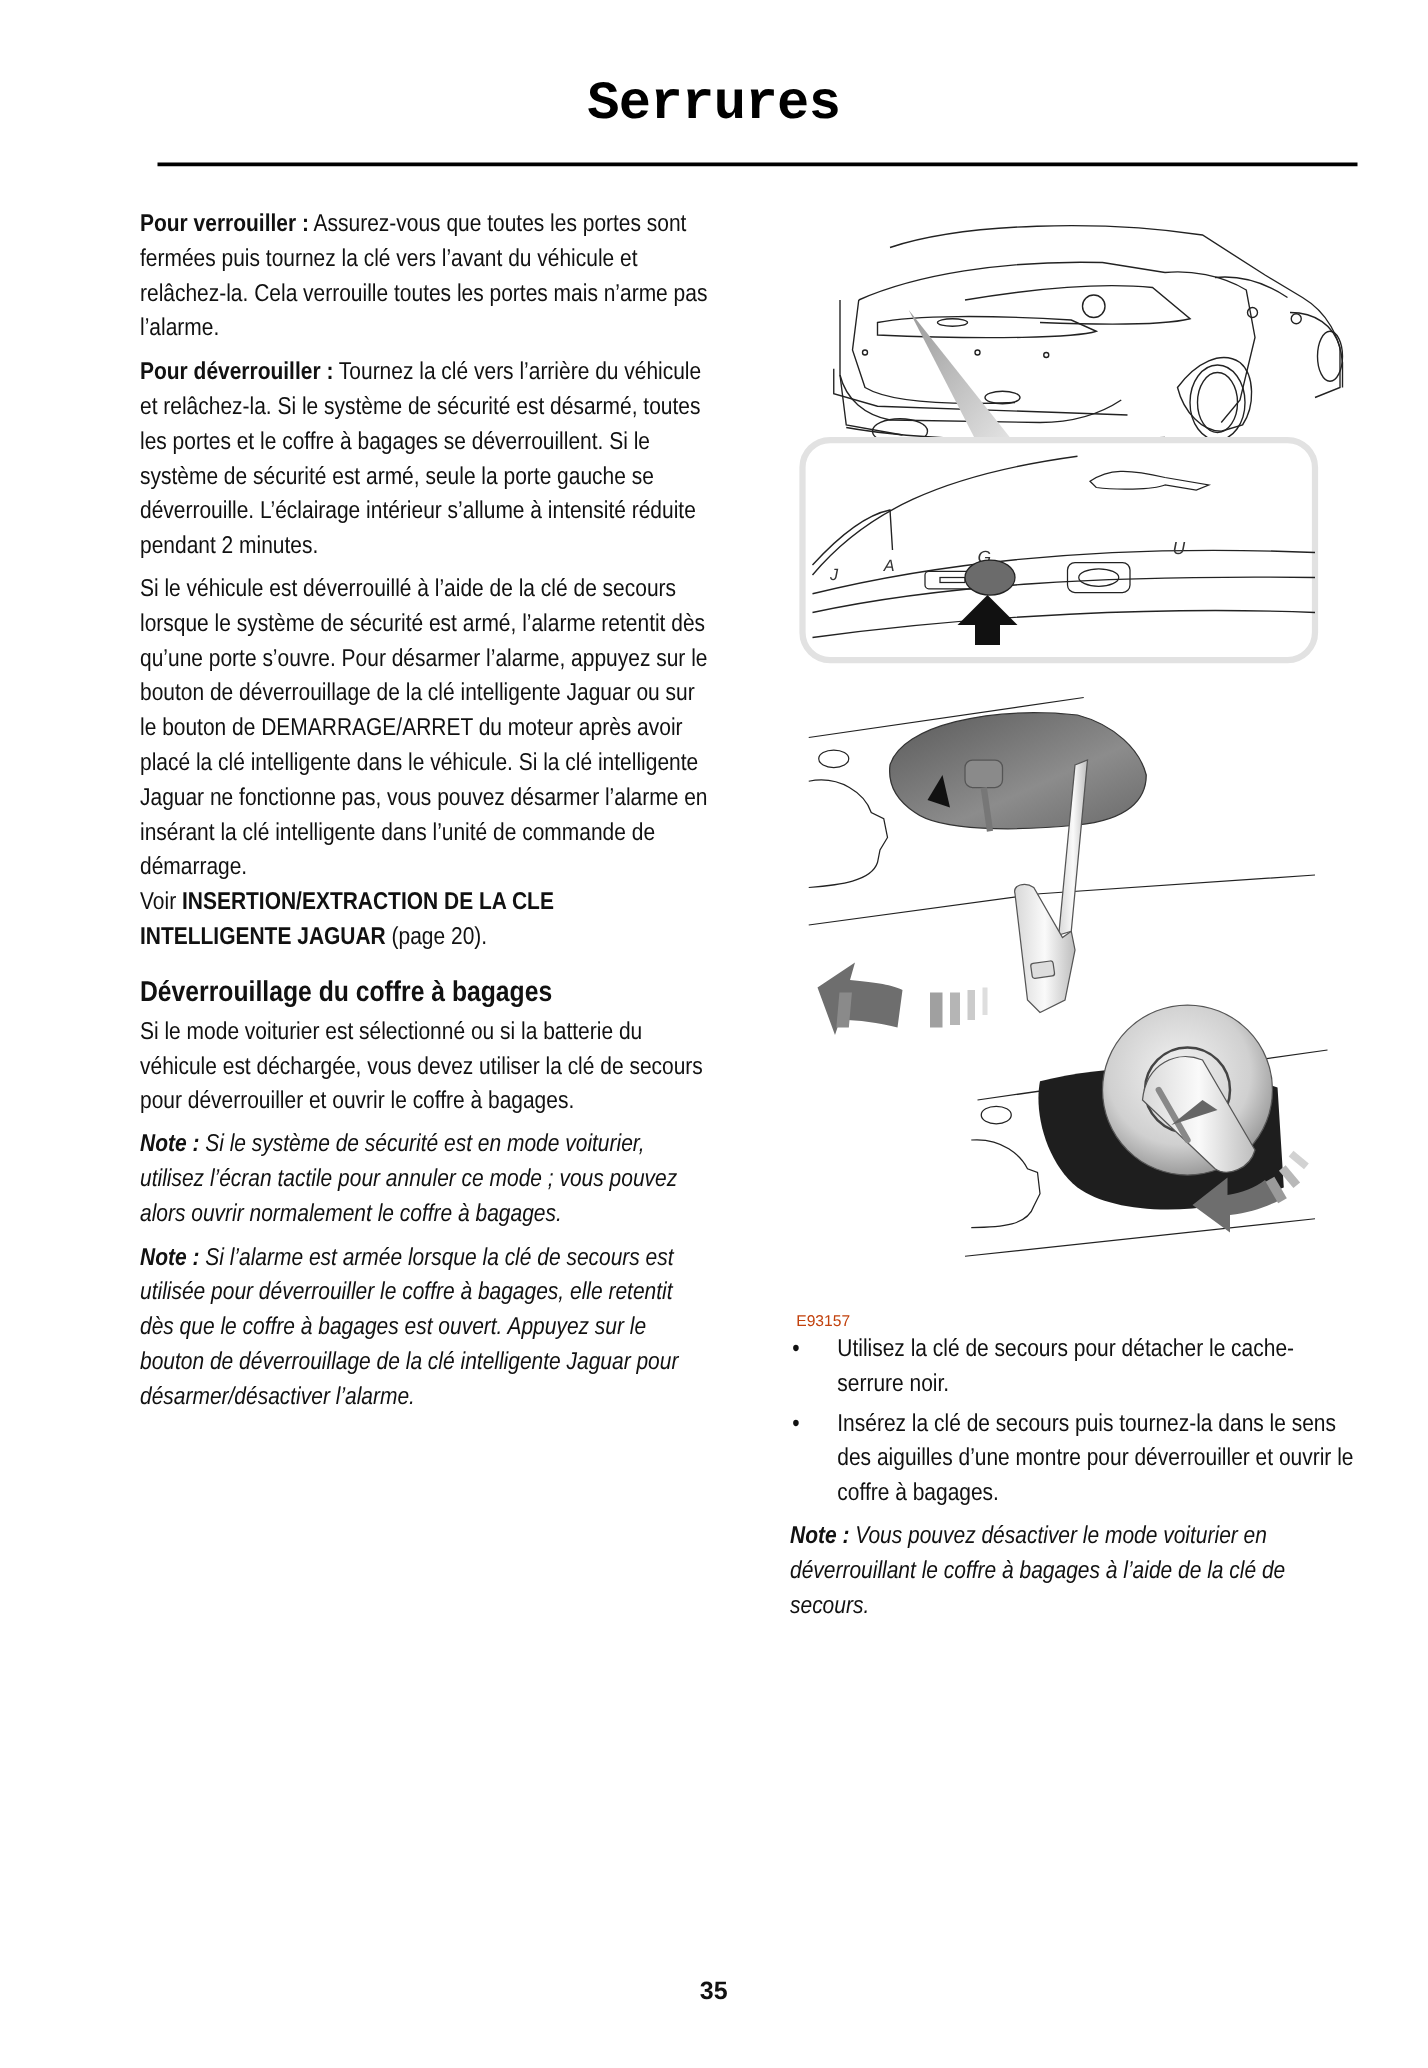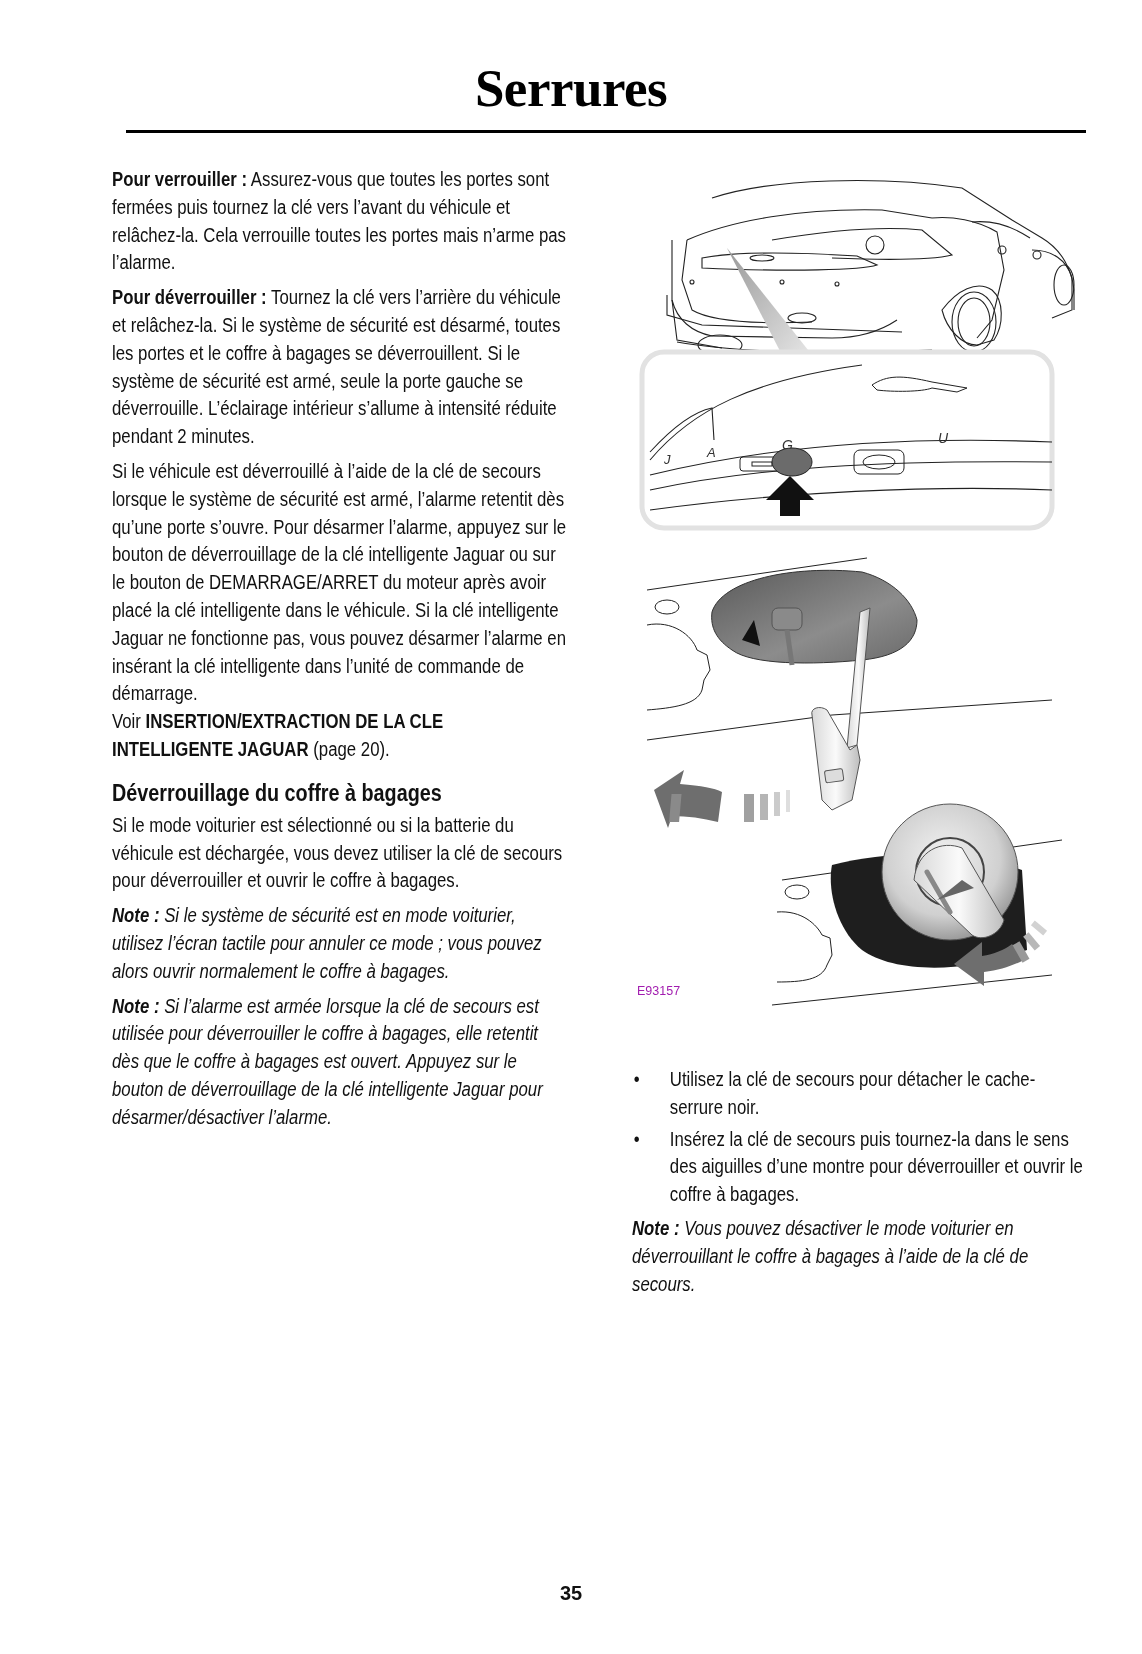--- a/index.html
+++ b/index.html
@@ -1,36 +1,36 @@
 <!DOCTYPE html>
 <html><head>
 <meta charset="utf-8">
 <style>
   html, body { margin: 0; padding: 0; background: #ffffff; }
   body { width: 1142px; height: 1654px; position: relative; overflow: hidden;
          font-family: "Liberation Sans", "DejaVu Sans", sans-serif; color: #111; }
   .page-title { position: absolute; left: 0; width: 1142px; top: 58px; text-align: center;
-                font-family: Liberation Serif, serif; font-weight: bold; font-size: 53px;
+                font-family: Liberation Mono, monospace; font-weight: bold; font-size: 43px;
                 letter-spacing: -0.5px; color: #000; margin: 0; }
   .title-rule { position: absolute; left: 126px; top: 130px; width: 960px; height: 3px; background: #000; }
   .col { position: absolute; top: 166px; }
   .col-left { left: 112px; width: 456px; }
   .col-right { left: 632px; width: 460px; }
   .txt { font-family: "Liberation Sans", sans-serif; font-size: 19.5px; line-height: 27.8px;
          transform: scaleX(0.86); transform-origin: left top; width: 530px; margin: 0; }
   p.txt { margin: 0 0 7px 0; }
   .b { font-weight: bold; }
   .it { font-style: italic; }
   h2.sub { font-family: "Liberation Sans", sans-serif; font-weight: bold; font-size: 23px; line-height: 30px;
            margin: 14px 0 4px 0; transform: scaleX(0.86); transform-origin: left top; width: 530px; }
   .bullets { list-style: none; margin: 0; padding: 0; }
   .bullets li { position: relative; padding-left: 44px; }
   .bullets li .dot { position: absolute; left: 2px; top: 0; }
-  .fig-id { position: absolute; left: 637px; top: 984px; font-family: "Liberation Sans", sans-serif;
-            font-size: 12.5px; color: #a21caf; }
+  .fig-id { position: absolute; left: 637px; top: 1050px; font-family: "Liberation Sans", sans-serif;
+            font-size: 12.5px; color: #c2410c; }
   .page-number { position: absolute; left: 0; width: 1142px; top: 1582px; text-align: center;
                  font-family: "Liberation Sans", sans-serif; font-weight: bold; font-size: 20px; }
   svg.illus { position: absolute; left: 632px; top: 160px; }
 </style>
 </head>
 <body>
 
 <h1 class="page-title">Serrures</h1>
 <div class="title-rule"></div>
 

